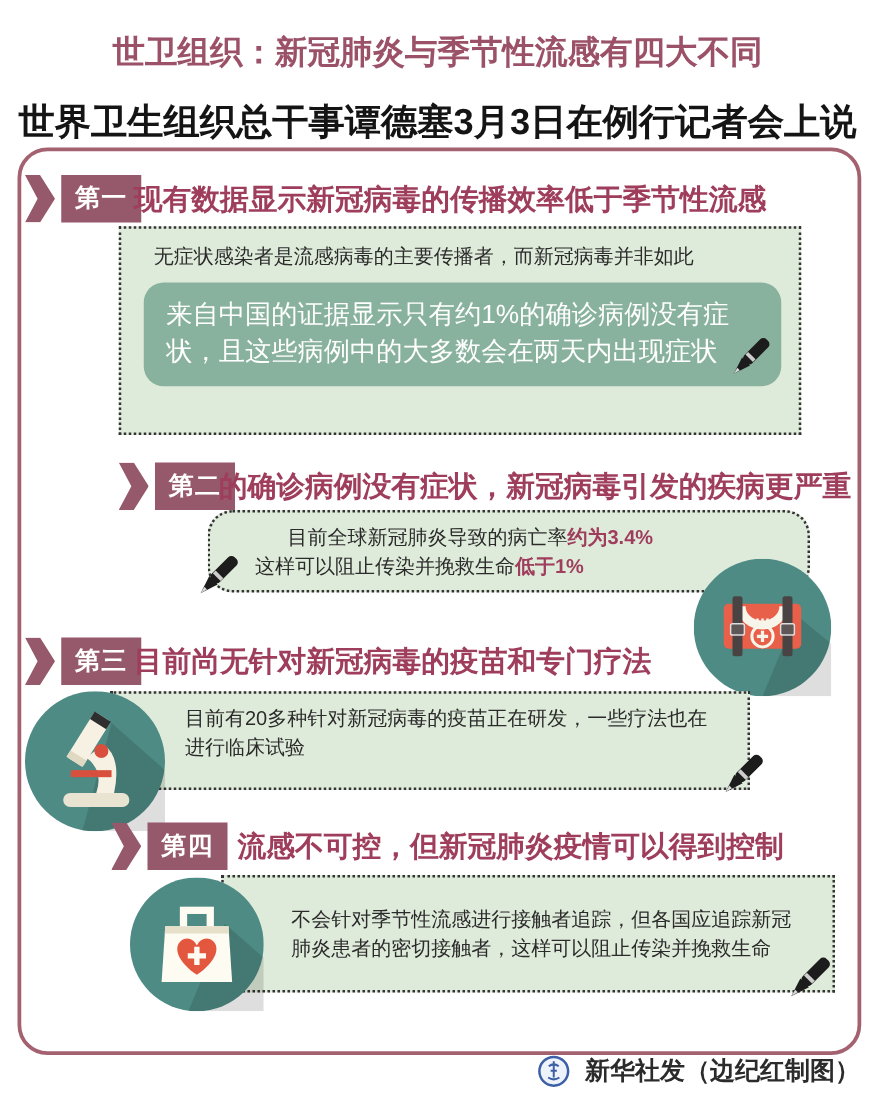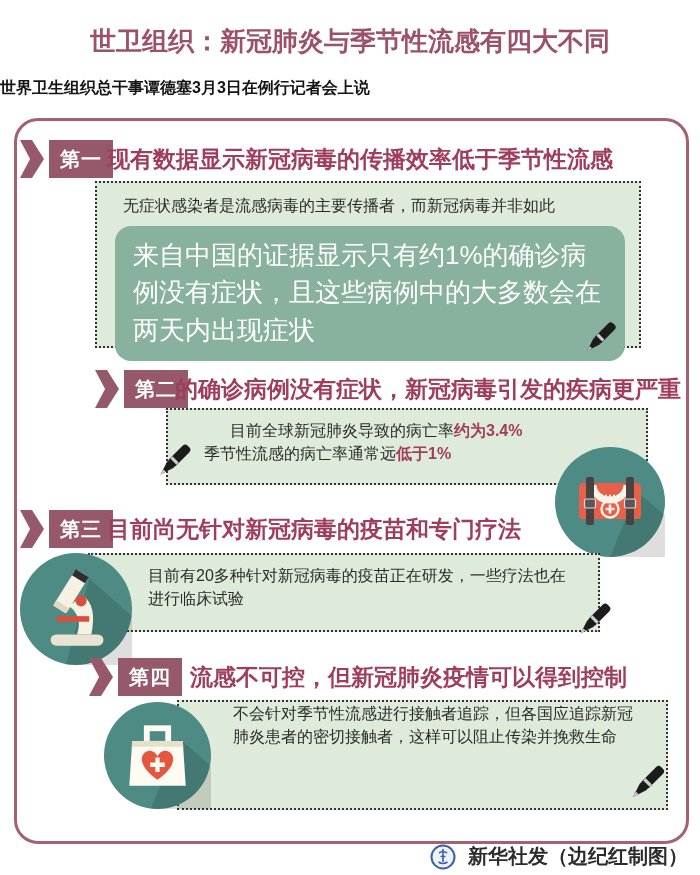--- a/index.html
+++ b/index.html
@@ -3,41 +3,41 @@
 <meta charset="utf-8">
 <style>
   html,body{margin:0;padding:0;background:#ffffff;}
   body{width:700px;height:875px;position:relative;overflow:hidden;
        font-family:"Liberation Sans","DejaVu Sans",sans-serif;}
   .abs{position:absolute;}
 
   
   .h1{left:0;top:24px;width:700px;text-align:center;
       font-size:26px;font-weight:900;color:#9b5168;letter-spacing:0px;white-space:nowrap;}
-  .subtitle{left:0;top:78px;width:700px;
-      font-size:16px;font-weight:700;color:#141414;white-space:nowrap;}
+  .subtitle{left:0;top:78px;width:700px;text-align:center;
+      font-size:29px;font-weight:700;color:#141414;white-space:nowrap;}
 
   
   .frame{left:14px;top:118px;width:669px;height:720px;
          border:3px solid #a4616f;border-radius:24px;background:#fff;}
 
   
   .banner{display:flex;align-items:stretch;height:38px;}
   .banner .chev{width:24px;background:#96596c;margin-right:5px;
      clip-path:polygon(0 0,50% 0,100% 50%,50% 100%,0 100%,42% 50%);}
   .banner .badge{background:#96596c;color:#ffffff;font-size:20px;font-weight:700;
      line-height:38px;padding:0 11px;letter-spacing:1px;}
 
   .sec-title{font-size:23px;font-weight:800;color:#9e3d5c;line-height:38px;white-space:nowrap;}
 
   
   .gbox{background:#dfebda;border:2px dotted #333;box-sizing:border-box;}
   .body-text{font-size:16px;font-weight:500;color:#2b2b2b;line-height:1.42;}
   .callout{background:#88b29d;border-radius:16px;color:#ffffff;
-           font-size:26px;font-weight:500;line-height:1.45;position:relative;}
+           font-size:21px;font-weight:500;line-height:1.45;position:relative;}
   .hl{color:#9e3d5c;font-weight:800;}
   .pen{pointer-events:none;}
 
   
   .footer{top:843px;right:12px;display:flex;align-items:center;gap:12px;}
   .footer .credit{font-size:20px;font-weight:600;color:#2b2b2b;white-space:nowrap;}
 </style>
 </head>
 <body>
 
@@ -74,26 +74,26 @@
       </svg>
   </div>
 </div>
 
 <div class="abs banner" style="left:95px;top:370px;text-align:right;">
   <span class="chev"></span>
   <span class="badge">第二</span>
 </div>
 <div class="abs sec-title" style="left:175px;top:370px;">的确诊病例没有症状，新冠病毒引发的疾病更严重</div>
 
-<div class="abs gbox" style="left:166px;top:408px;width:482px;height:77px;padding:10px 14px 10px 36px;">
+<div class="abs gbox" style="left:166px;top:408px;width:482px;height:66px;padding:10px 14px 10px 36px;border-radius:20px;">
   <div class="body-text" style="text-indent:26px;">
     <span>目前全球新冠肺炎导致的病亡率</span><span class="hl">约为3.4%</span>
   </div>
   <div class="body-text">
-    <span>季节性流感的病亡率通常远</span><span class="hl">低于1%</span>
+    <span>这样可以阻止传染并挽救生命</span><span class="hl">低于1%</span>
   </div>
 </div>
 <svg class="abs pen" style="left:148px;top:437px;" width="50" height="50" viewBox="0 0 48 48">
     <use href="#pen-shape"></use>
   </svg>
 
 <svg class="abs" style="left:555px;top:447px;" width="110" height="110" viewBox="0 0 110 110">
   <circle cx="55" cy="55" r="55" fill="#4d8b84"></circle>
   <path d="M82 45 L110 68 L110 110 L55 110 Z" fill="rgba(0,0,0,0.13)"></path>
   <rect x="24" y="36" width="62" height="36" rx="4" fill="#e8604a"></rect>
@@ -134,21 +134,21 @@
 <svg class="abs pen" style="left:568px;top:596px;" width="50" height="50" viewBox="0 0 48 48">
     <use href="#pen-shape"></use>
   </svg>
 
 <div class="abs banner" style="left:89px;top:658px;justify-content:space-between;">
   <span class="chev"></span>
   <span class="badge">第四</span>
 </div>
 <div class="abs sec-title" style="left:190px;top:658px;">流感不可控，但新冠肺炎疫情可以得到控制</div>
 
-<div class="abs gbox" style="left:177px;top:700px;width:491px;height:110px;padding:1px 18px 10px 54px;">
+<div class="abs gbox" style="left:177px;top:700px;width:491px;height:94px;padding:24px 18px 10px 54px;">
   <div class="body-text">不会针对季节性流感进行接触者追踪，但各国应追踪新冠肺炎患者的密切接触者，这样可以阻止传染并挽救生命</div>
 </div>
 
 <svg class="abs" style="left:104px;top:702px;" width="107" height="107" viewBox="0 0 110 110">
   <circle cx="55" cy="55" r="55" fill="#4d8b84"></circle>
   <path d="M78 38 L110 66 L110 110 L48 110 Z" fill="rgba(0,0,0,0.13)"></path>
   <rect x="44" y="27" width="22" height="16" fill="none" stroke="#fdfbf2" stroke-width="6"></rect>
   <path d="M29 40 L81 40 L84 86 L26 86 Z" fill="#fdfbf2"></path>
   <path d="M29 40 L81 40 L81.5 46 L28.6 46 Z" fill="#e6dfca"></path>
   <path d="M55 80 C 40 70 35 58 42 52 C 47 48 53 51 55 56 C 57 51 63 48 68 52 C 75 58 70 70 55 80 Z" fill="#e4573f"></path>

